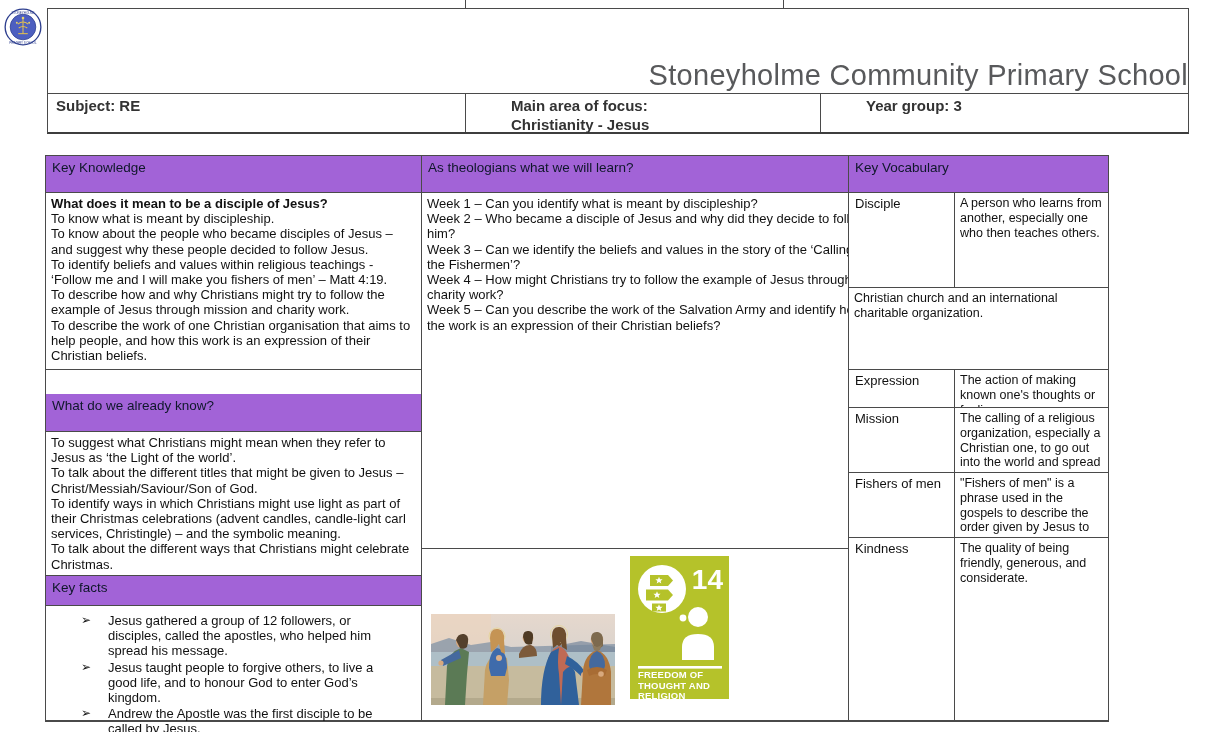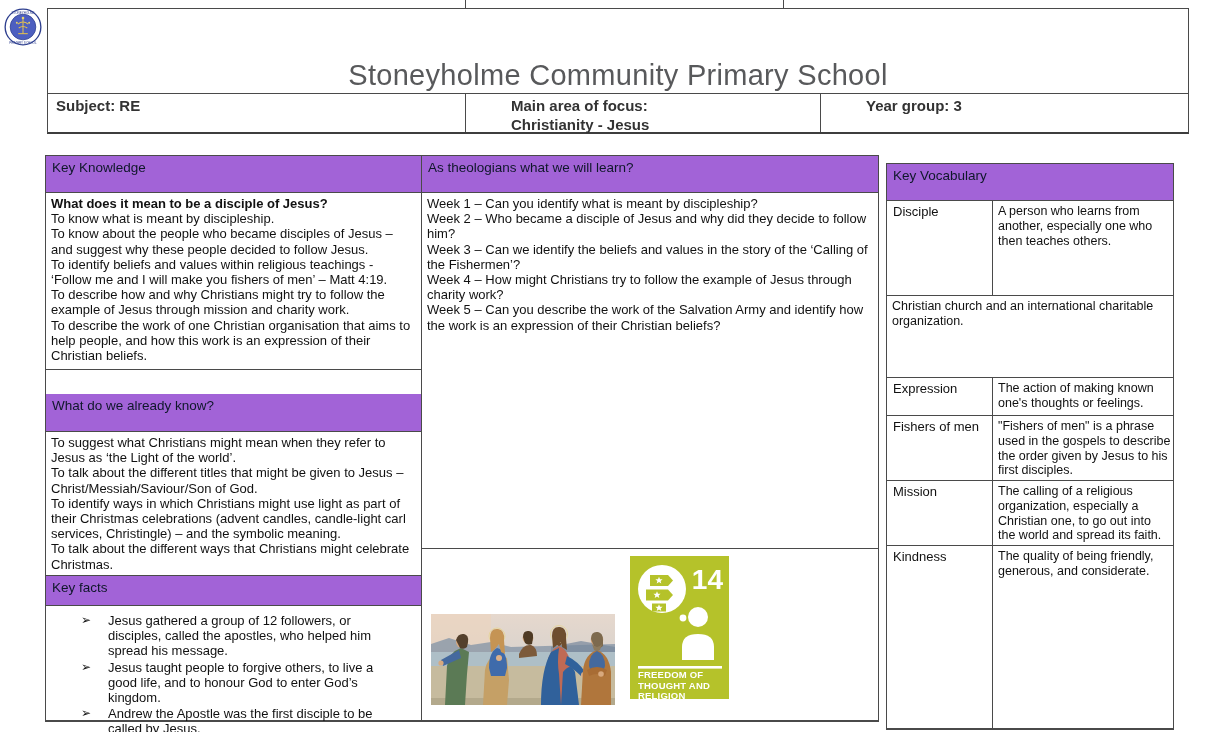--- a/index.html
+++ b/index.html
@@ -10,41 +10,41 @@
   }
   .stub { position:absolute; top:0; width:1px; height:9px; background:#4a4a4a; }
 
   
   .header-table {
     position:absolute; left:47px; top:8px; width:1142px; height:126px;
     border:1px solid #4a4a4a; border-bottom:2px solid #3d3d3d; box-sizing:border-box; background:#fff;
   }
   .title-cell { height:85px; position:relative; border-bottom:1px solid #4a4a4a; box-sizing:border-box; }
   .page-title {
-    position:absolute; left:0; right:0; bottom:1px; text-align:center;
+    position:absolute; left:0; right:0; bottom:1px; text-align:right;
     font-size:29px; color:#58595b; letter-spacing:0.3px; white-space:nowrap;
   }
   .meta-row { display:flex; height:38px;gap:37px; }
   .meta-cell { box-sizing:border-box; padding:3px 8px; font-weight:bold; font-size:15px; color:#333; line-height:1.25; }
   .meta-subject { width:418px; border-right:1px solid #4a4a4a; }
   .meta-focus   { width:318px; border-right:1px solid #4a4a4a; }
   .meta-year    { flex:1; }
 
   .logo { position:absolute; }
   .logo-left  { left:4px;  top:8px;  width:38px; height:38px; }
   .logo-right { left:1089px; top:10px; width:40px; height:40px; }
 
   
   .col {
     position:absolute; top:155px; height:567px; box-sizing:border-box;
     border:1px solid #4a4a4a; border-bottom-width:2px; background:#fff;
   }
   .col-left  { left:45px;  width:377px; }
   .col-mid   { left:421px; width:458px; }
-  .col-right { left:886px; width:288px;margin-top:8px; }
+  .col-right { left:848px; width:261px; }
 
   .sec-header {
     background:#a263d7; color:#0f172a; font-size:13.5px;
     padding:4px 6px; box-sizing:border-box; border-bottom:1px solid #4a4a4a;
     overflow:hidden;
   }
   .sec-content {
     padding:3px 6px 2px 5px; font-size:13px; line-height:1.17; color:#111;
     box-sizing:border-box; border-bottom:1px solid #4a4a4a; overflow:hidden;
   }
@@ -256,24 +256,24 @@
     <div class="vocab-def">A person who learns from another, especially one who then teaches others.</div>
   </div>
   <div class="vocab-row vh82">
     <div class="vocab-def">Christian church and an international charitable organization.</div>
   </div>
   <div class="vocab-row vh38">
     <div class="vocab-term">Expression</div>
     <div class="vocab-def">The action of making known one's thoughts or feelings.</div>
   </div>
   <div class="vocab-row vh65">
+    <div class="vocab-term">Mission</div>
+    <div class="vocab-def">The calling of a religious organization, especially a Christian one, to go out into the world and spread its faith.</div>
+  </div>
+  <div class="vocab-row vh65">
     <div class="vocab-term">Fishers of men</div>
     <div class="vocab-def">"Fishers of men" is a phrase used in the gospels to describe the order given by Jesus to his first disciples.</div>
-  </div>
-  <div class="vocab-row vh65">
-    <div class="vocab-term">Mission</div>
-    <div class="vocab-def">The calling of a religious organization, especially a Christian one, to go out into the world and spread its faith.</div>
   </div>
   <div class="vocab-row vh182 last">
     <div class="vocab-term">Kindness</div>
     <div class="vocab-def">The quality of being friendly, generous, and considerate.</div>
   </div>
 </div>
 
 </body></html>

